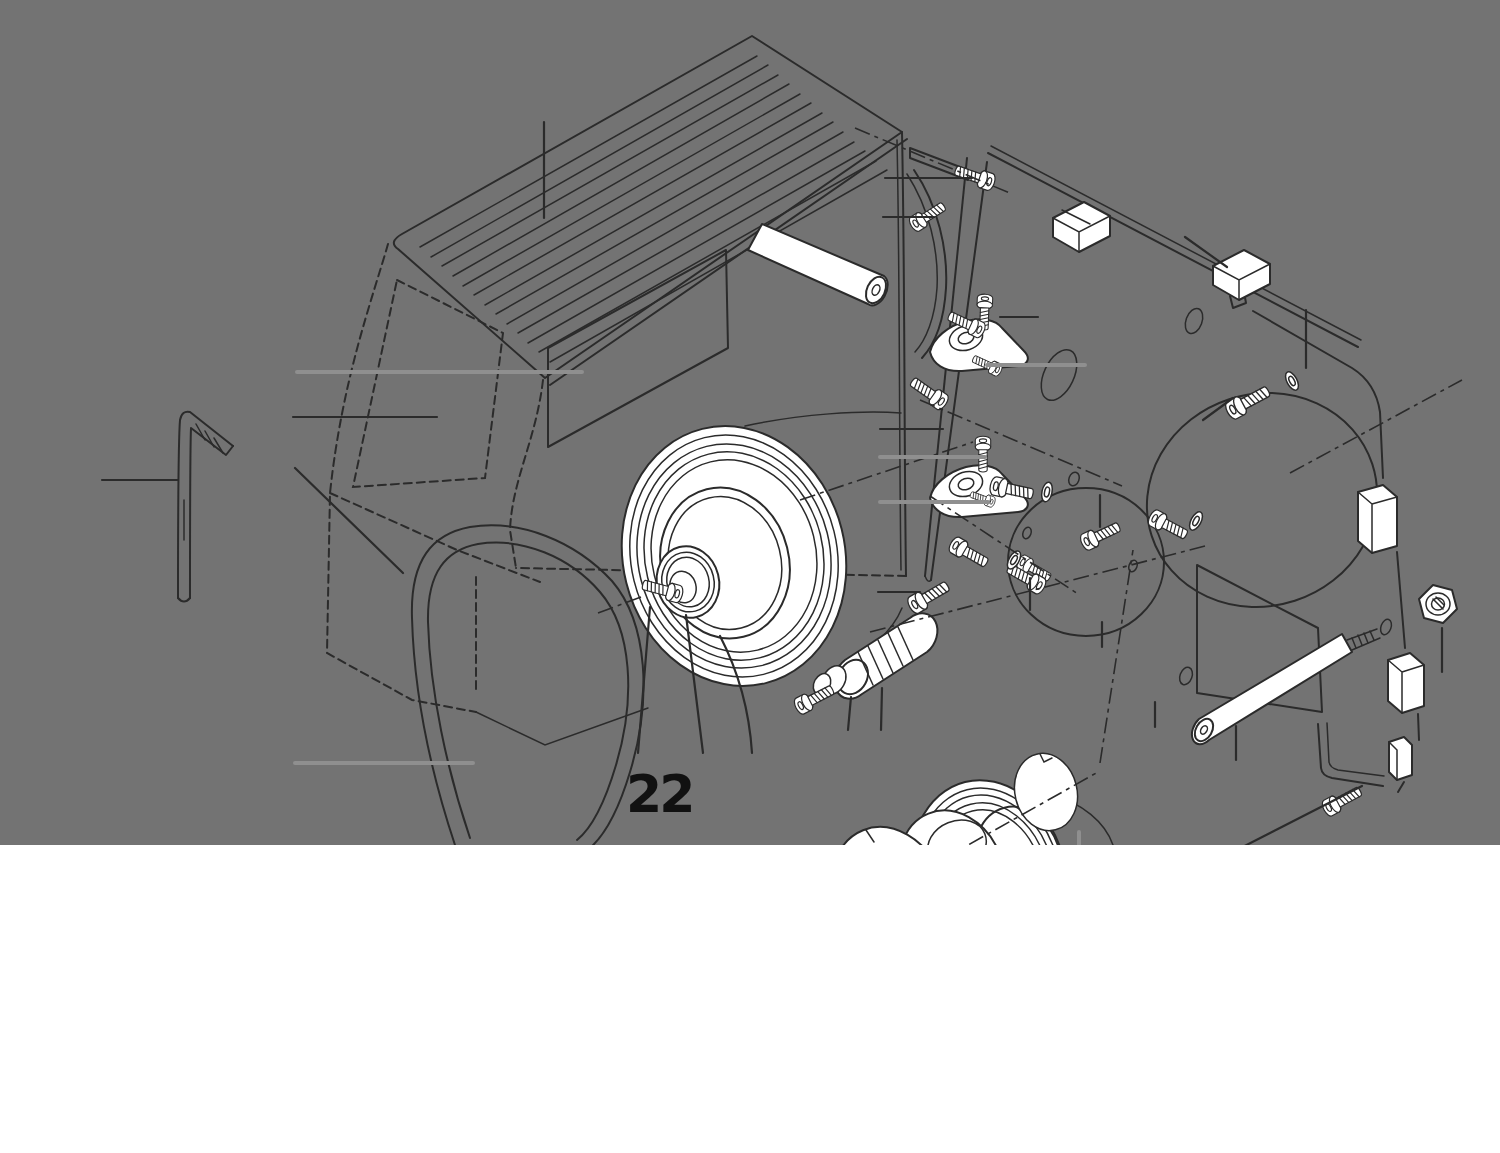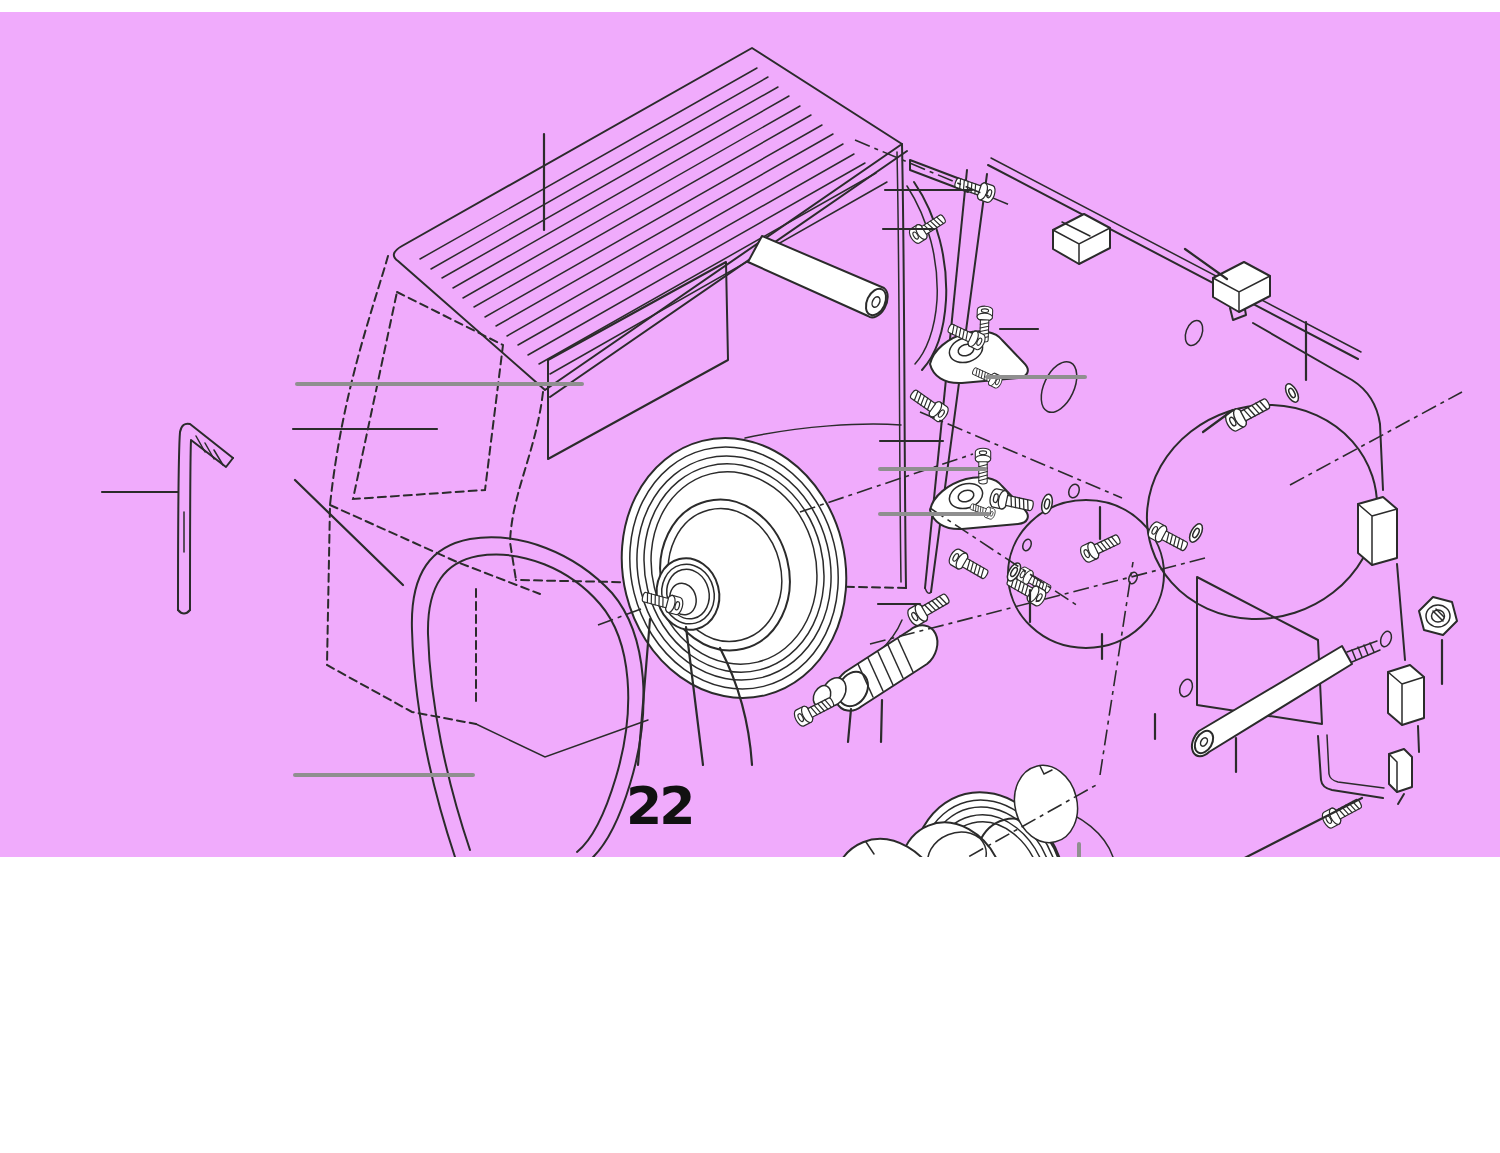--- a/index.html
+++ b/index.html
@@ -1,17 +1,17 @@
 <!DOCTYPE html>
 <html><head>
 <meta charset="utf-8">
 <style>
   html,body{margin:0;padding:0;background:#fff;}
-  .stage{position:relative;width:1500px;height:845px;background:#f0abfc;overflow:hidden;
-         font-family:"DejaVu Sans","Liberation Sans",sans-serif;margin-top:12px;}
+  .stage{position:relative;width:1500px;height:845px;background:#737373;overflow:hidden;
+         font-family:"DejaVu Sans","Liberation Sans",sans-serif;}
   svg{display:block}
   .ln{fill:none;stroke:#2b2b2b;stroke-width:2;stroke-linecap:round;stroke-linejoin:round}
   .thin{fill:none;stroke:#2b2b2b;stroke-width:1.5;stroke-linecap:round}
   .dash{fill:none;stroke:#2b2b2b;stroke-width:2;stroke-dasharray:8 5;stroke-linecap:round}
   .dashdot{fill:none;stroke:#2b2b2b;stroke-width:1.6;stroke-dasharray:16 5 4 5}
   .lead{fill:none;stroke:#2b2b2b;stroke-width:2.2;stroke-linecap:round}
   .leadg{fill:none;stroke:#8f8f8f;stroke-width:4;stroke-linecap:round}
   .wfill{fill:#fff;stroke:#2b2b2b;stroke-width:2;stroke-linejoin:round}
   .wfill-thin{fill:#fff;stroke:#2b2b2b;stroke-width:1.5;stroke-linejoin:round}
   .callout{font-weight:bold;font-size:52px;letter-spacing:-3px;fill:#111}

